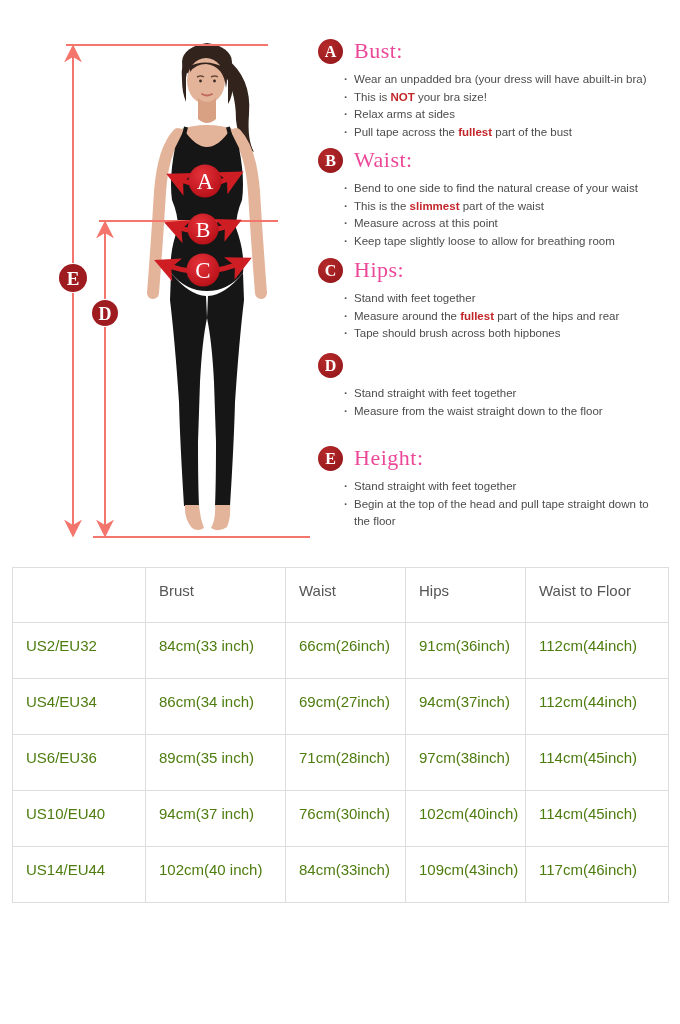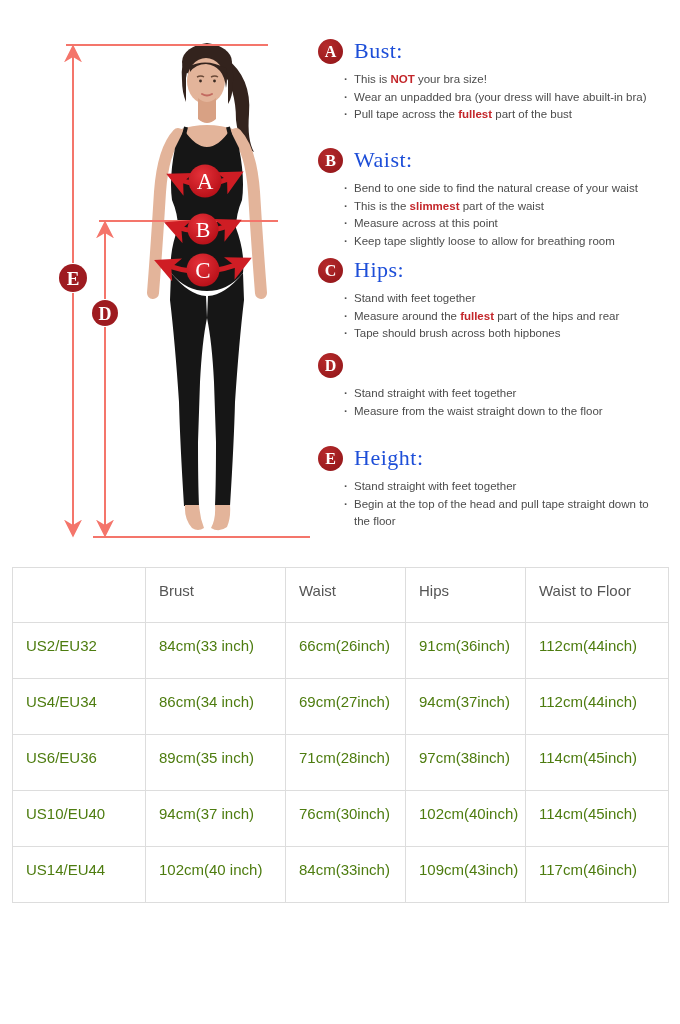--- a/index.html
+++ b/index.html
@@ -17,21 +17,21 @@
   .section { position:absolute; left:0; width:350px; }
   .sec-head { display:flex; align-items:center; }
   .badge {
     width:25px; height:25px; border-radius:50%;
     background:radial-gradient(circle at 35% 30%, #b62a2b, #8f1418);
     color:#ffffff; font-family:"Liberation Serif", serif; font-weight:bold;
     font-size:16px; line-height:25px; text-align:center; flex:0 0 25px;
   }
   .sec-title {
     margin-left:11px; font-family:"Liberation Serif", serif;
-    font-size:22px; color:#1d4ed8; letter-spacing:.5px;
+    font-size:22px; color:#ec4899; letter-spacing:.5px;
   }
   .bullets { list-style:none; margin:7px 0 0 26px; }
   .bullets li {
     position:relative; padding-left:10px; max-width:316px;
     font-size:11.5px; line-height:17.5px; color:#4c4c4c;
   }
   .bullets li::before {
     content:"·"; position:absolute; left:0; top:0; font-weight:bold; color:#4c4c4c;
   }
   .em { color:#c3262a; font-weight:bold; font-style:normal; }
@@ -131,22 +131,23 @@
   </g>
 </svg>
 
 <div class="sections" id="sections">
     <div class="section" style="top: 38px;">
       <div class="sec-head">
         <span class="badge">A</span>
         <span class="sec-title">Bust:</span>
       </div>
       <ul class="bullets">
+        <li><span>Wear an unpadded bra (your dress will have abuilt-in bra)</span></li>
         <li><span>This is </span><span class="em">NOT</span><span> your bra size!</span></li>
-        <li><span>Wear an unpadded bra (your dress will have abuilt-in bra)</span></li>
+        <li><span>Relax arms at sides</span></li>
         <li><span>Pull tape across the </span><span class="em">fullest</span><span> part of the bust</span></li>
       </ul>
     </div>
     <div class="section" style="top: 147px;">
       <div class="sec-head">
         <span class="badge">B</span>
         <span class="sec-title">Waist:</span>
       </div>
       <ul class="bullets">
         <li><span>Bend to one side to find the natural crease of your waist</span></li>

